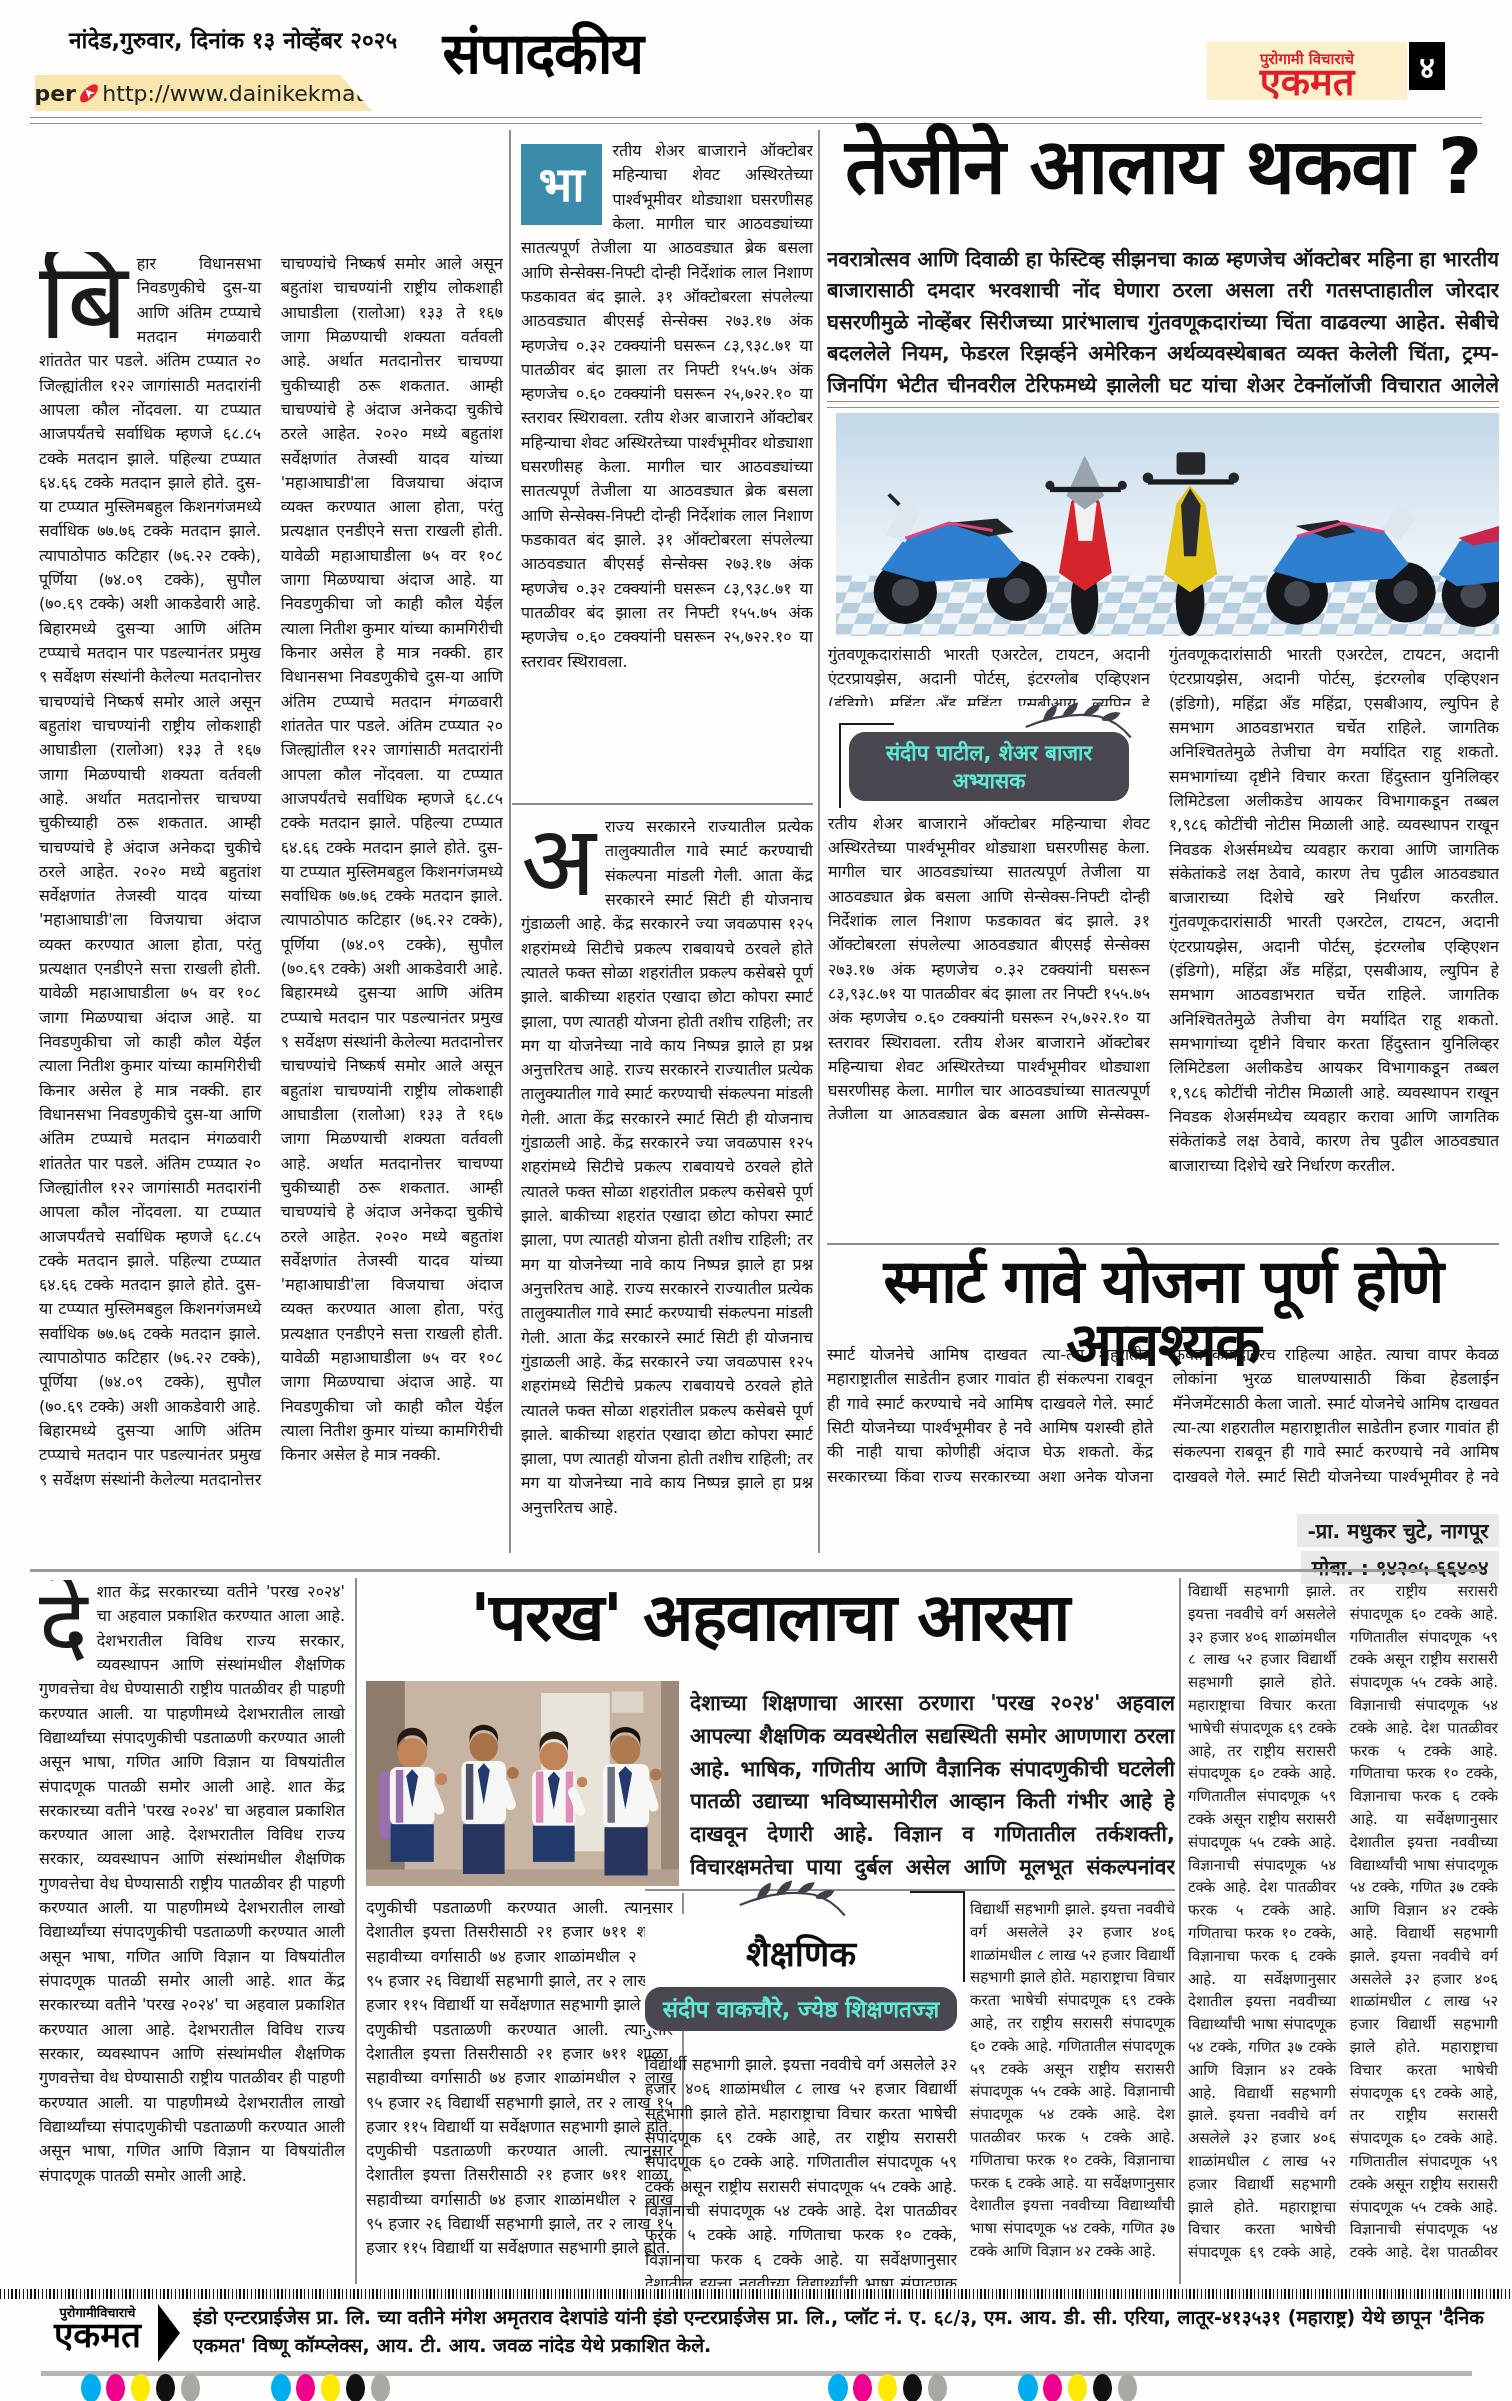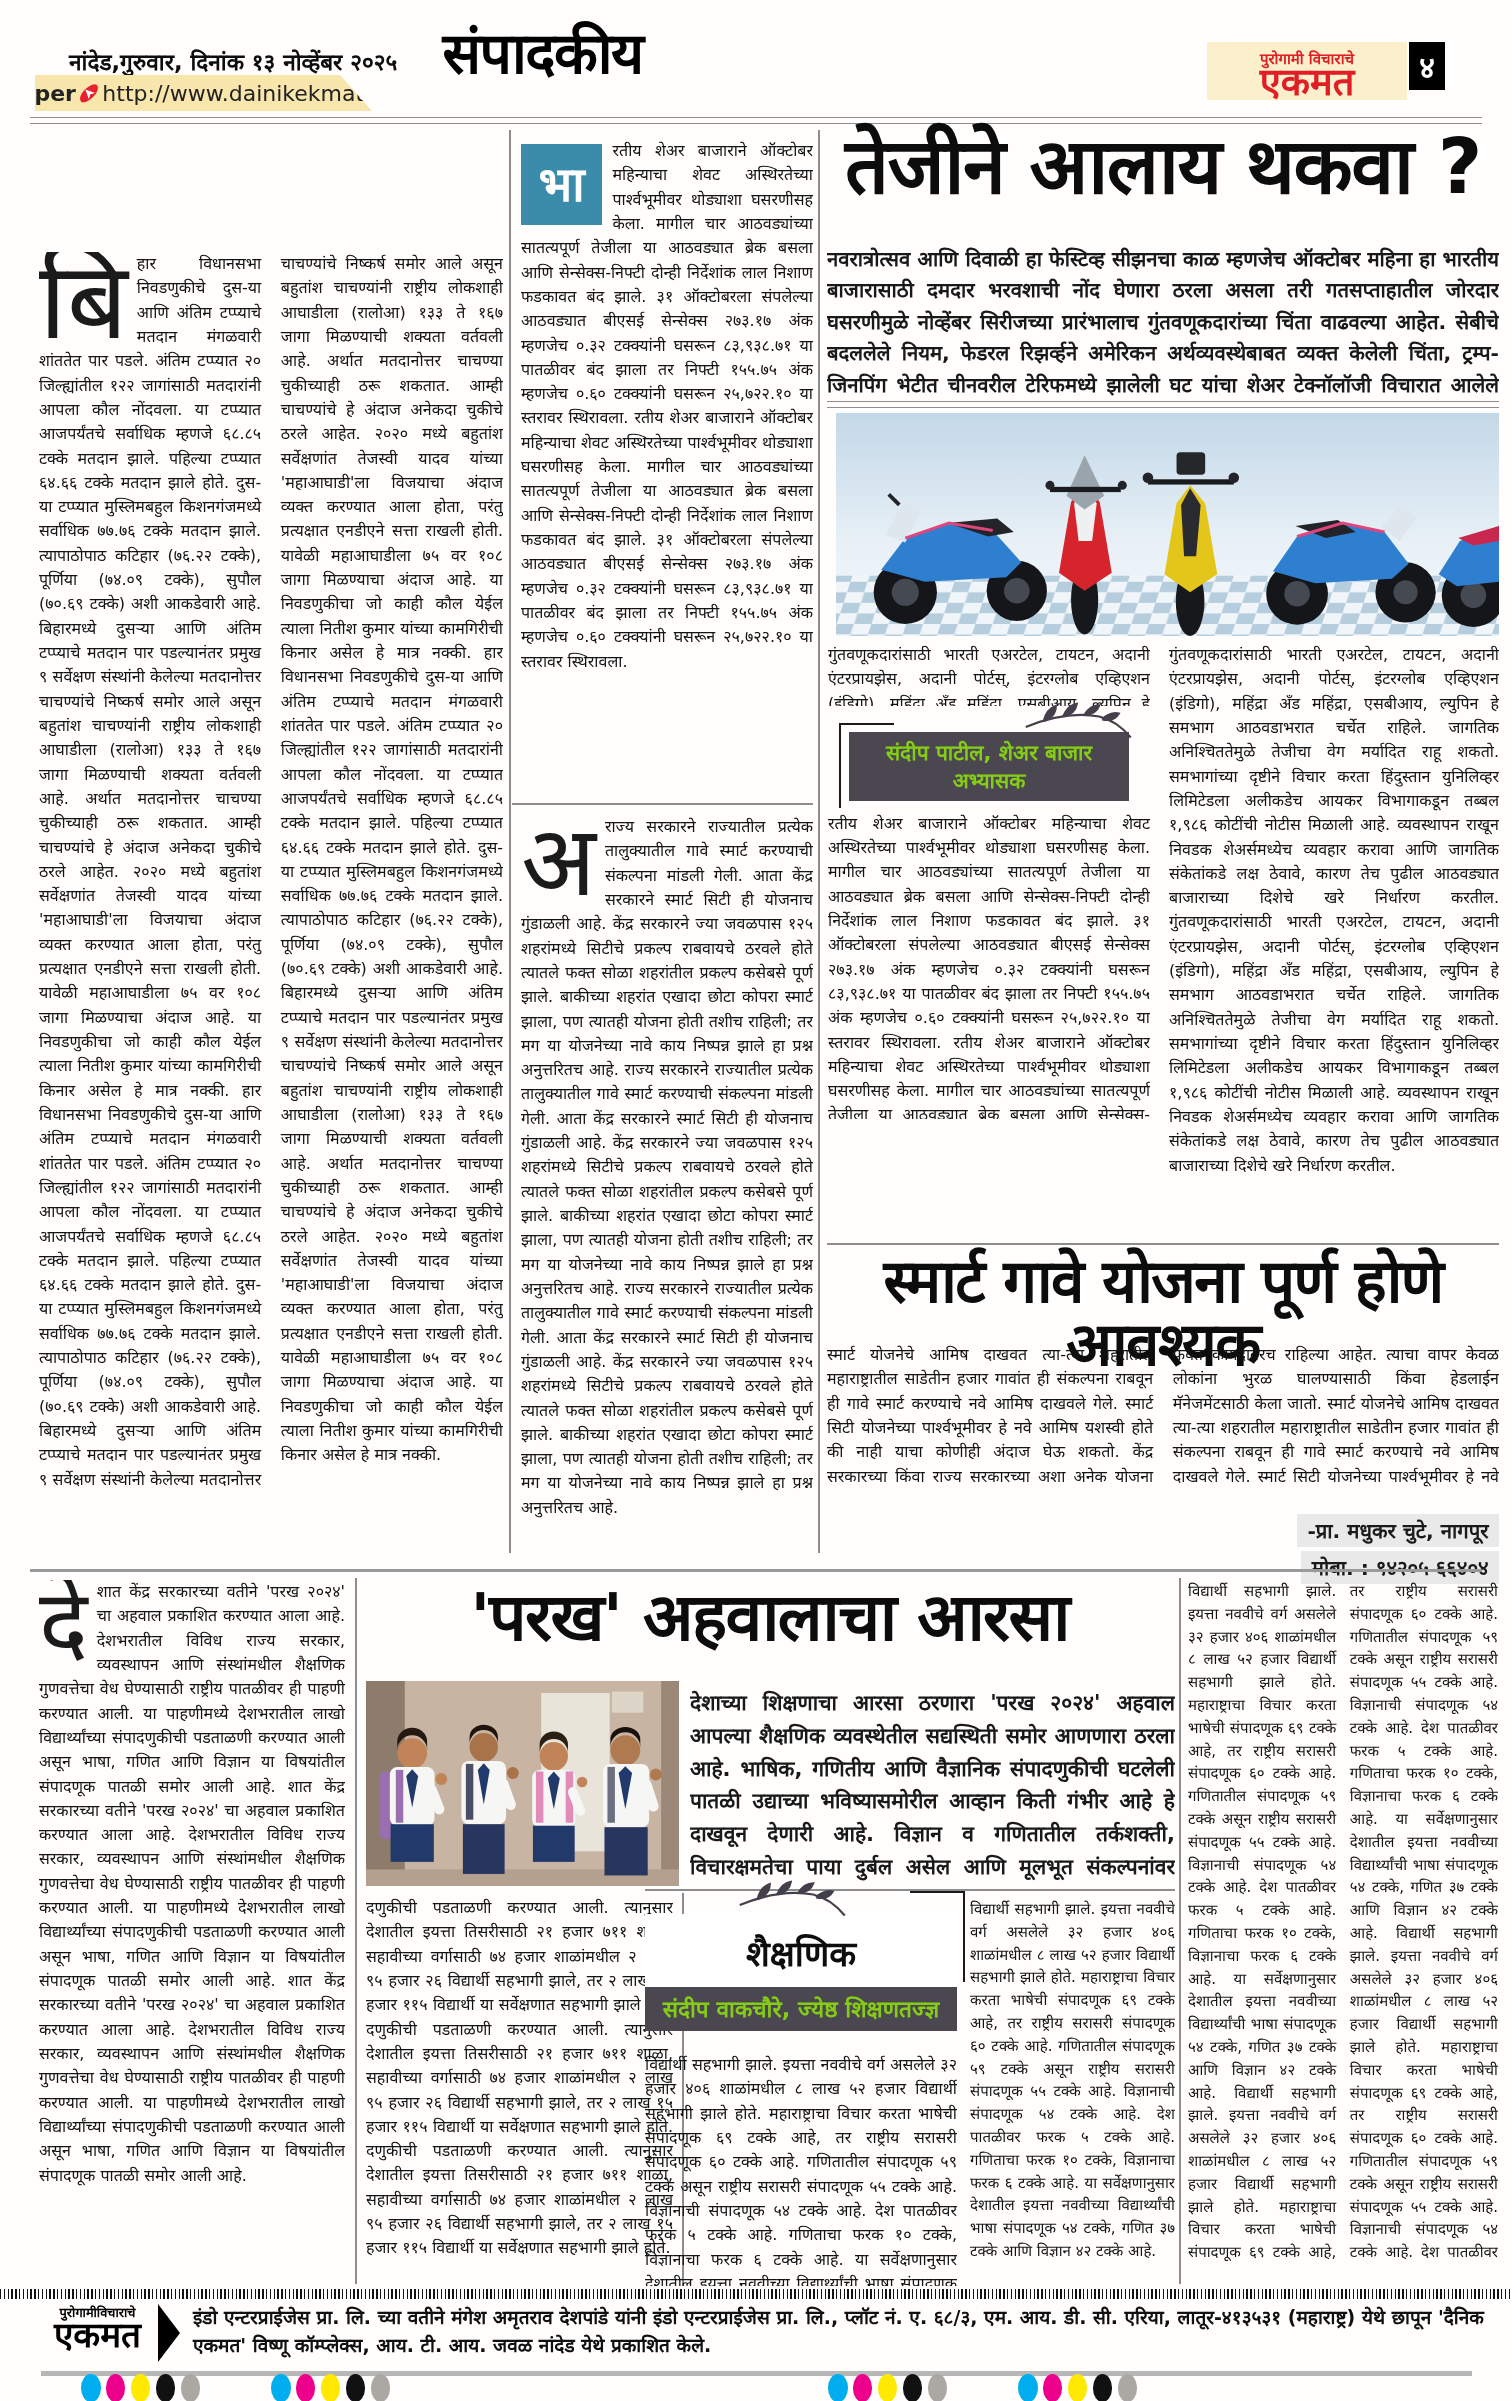--- a/index.html
+++ b/index.html
@@ -25,22 +25,22 @@
   .masthead .nm{font-size:38px;font-weight:800;color:#e01e26;line-height:.82;}
   .pagenum{background:#000;color:#fff;display:flex;align-items:center;justify-content:center;
            font-size:30px;font-weight:700;}
   
   .dc-plain{float:left;font-size:107px;line-height:87px;font-weight:500;color:#1b1b1b;margin:6px 9px 0 0;}
   .dc-box{float:left;width:81px;height:81px;background:#3a8caa;color:#fff;display:flex;align-items:center;
           justify-content:center;font-size:48px;font-weight:700;margin:4.5px 10.5px 3px 0;}
   
   .fbox{position:relative;background:#fff;}
   .fbox .title{font-size:32px;font-weight:800;color:#0d0d0d;text-align:center;}
-  .fbox .bar{background:#4b4751;color:#84cc16;font-size:21px;font-weight:700;text-align:center;
-             padding:6.8px 3px;margin-top:10.5px;}
+  .fbox .bar{background:#4b4751;color:#5eead4;font-size:21px;font-weight:700;text-align:center;
+             padding:6.8px 3px;margin-top:10.5px;border-radius:16px;}
   .bracket-tl{position:absolute;border-left:2.3px solid #1a1a1a;border-top:2.3px solid #1a1a1a;}
   .bracket-tr{position:absolute;border-right:2.3px solid #1a1a1a;border-top:2.3px solid #1a1a1a;}
   .leaf{position:absolute;}
   
   .byline-line{display:block;text-align:right;margin-bottom:4.5px;}
   .byline-line span{display:inline-block;background:#e9e9e9;padding:2.3px 10.5px;font-size:20.3px;font-weight:700;color:#1a1a1a;}
   
   .regstrip{background:repeating-linear-gradient(90deg,#121212 0 1.5px,#ffffff 1.5px 3.8px);}
   .foot-logo-tag{font-size:12.8px;font-weight:700;color:#000;line-height:1;}
   .foot-logo-nm{font-size:35px;font-weight:800;color:#000;line-height:.9;}
@@ -50,21 +50,21 @@
   .dots{display:flex;gap:5.3px;}
   .dot{width:19.6px;height:28px;border-radius:50%;}
   .photo-frame{overflow:hidden;}
   .photo-frame svg{display:block;width:100%;height:100%;}
 </style>
 </head>
 <body>
 
 <div class="page">
 
-  <div class="abs dateline" style="left:69px;top:46px;">नांदेड,गुरुवार, दिनांक १३ नोव्हेंबर २०२५</div>
+  <div class="abs dateline" style="left:69px;top:24px;">नांदेड,गुरुवार, दिनांक १३ नोव्हेंबर २०२५</div>
 
   <div class="abs epaper-bar" style="left:35px;top:75px;width:337px;height:36px;">
     <span style="font-weight:600;">epaper</span>
     <span class="epaper-icon">➤</span>
     <span>http://www.dainikekmat.com</span>
   </div>
 
   <div class="abs section-title center" style="left:377px;top:12px;width:331px;">संपादकीय</div>
 
   <div class="abs masthead" style="left:1207px;top:42px;width:200px;height:48px;">

